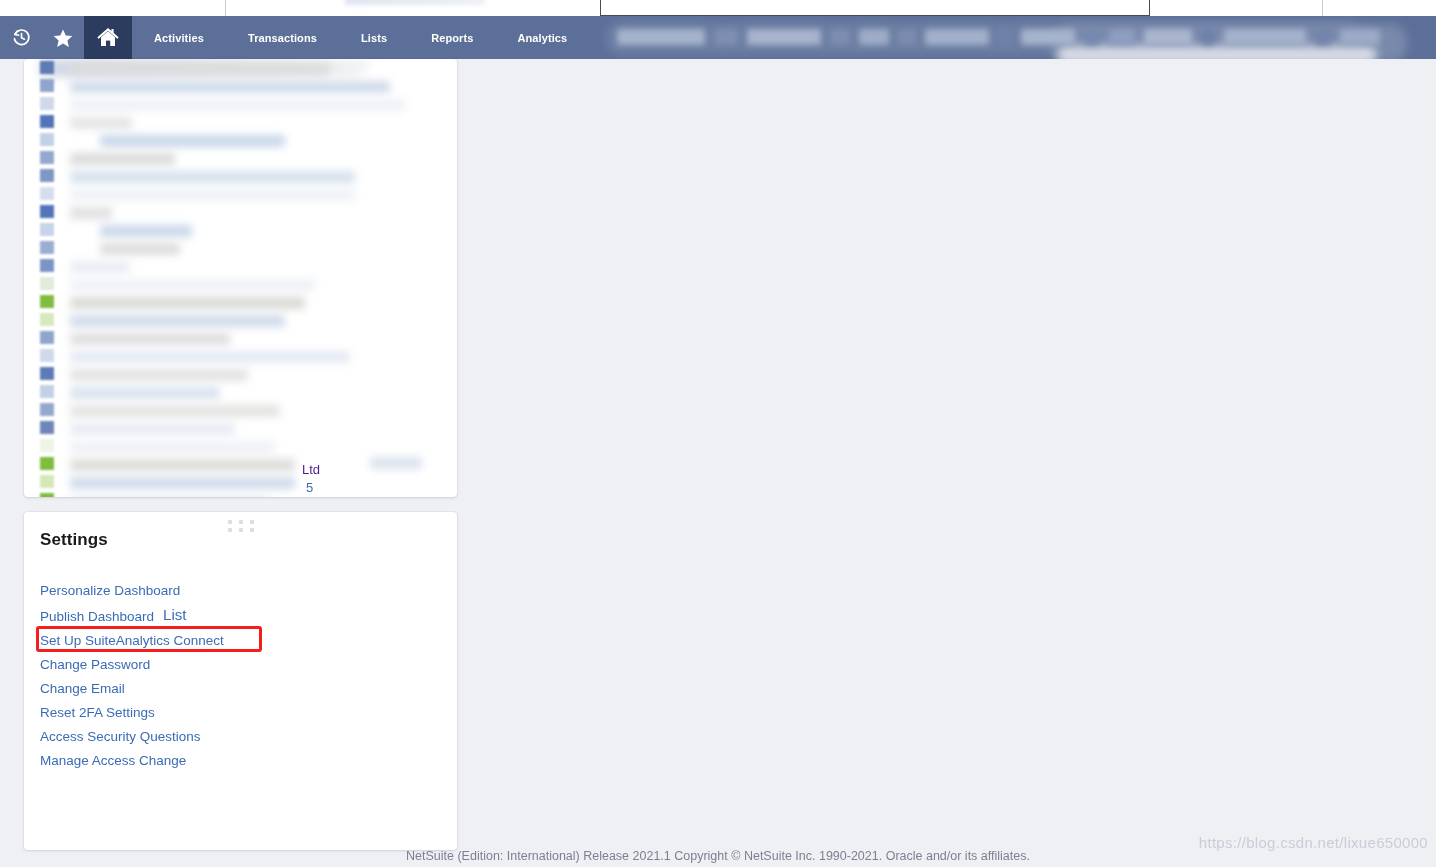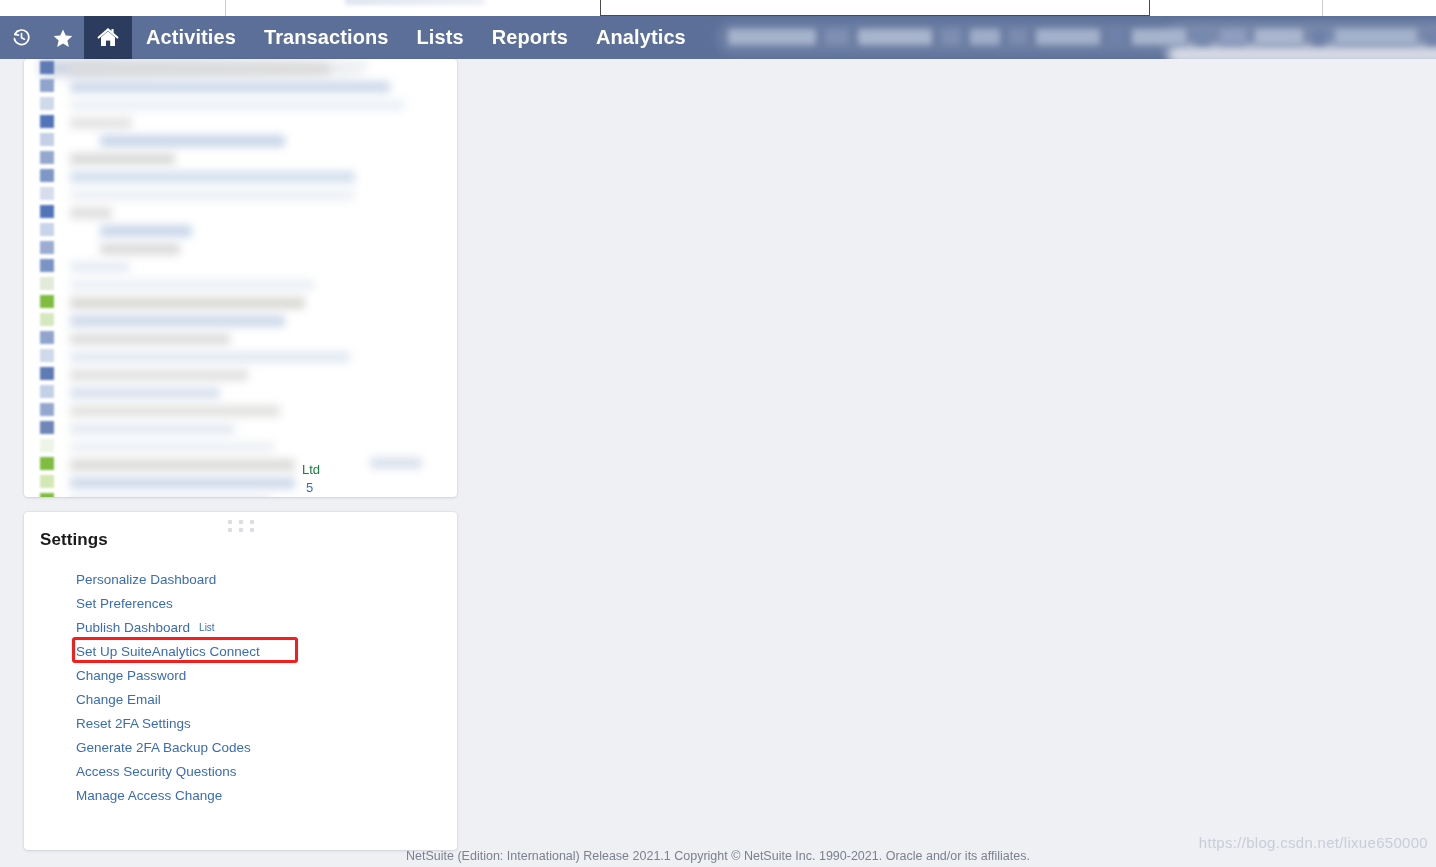--- a/index.html
+++ b/index.html
@@ -49,23 +49,23 @@
     cursor: pointer;
   }
   .nav-icon-btn svg { display: block; }
   .nav-home {
     width: 48px; background: #2b3c5f;
     display: flex; align-items: center; justify-content: center;
     cursor: pointer;
   }
   .nav-link {
     display: flex; align-items: center;
-    padding: 0 14px;
+    padding: 0 22px;
     color: #ffffff;
-    font-size: 20px; font-weight: bold;
+    font-size: 11px; font-weight: bold;
     letter-spacing: .1px;
     cursor: pointer; white-space: nowrap;
   }
   .nav-blur-zone {
     position: relative; flex: 1; height: 43px;
     margin-left: 8px;
   }
   
   .blur-pill {
     position: absolute; left: 8px; top: 5px;
@@ -116,36 +116,36 @@
   .blurlist { position: absolute; left: 0; top: 0; width: 433px; height: 438px; }
   .blurlist .swatch {
     position: absolute; left: 16px; width: 14px; height: 13px;
     filter: blur(1.2px);
   }
   .blurlist .bar {
     position: absolute; height: 12px; border-radius: 2px;
     filter: blur(4.5px);
   }
   .tint-head { position: absolute; left: 16px; top: 0px; width: 330px; height: 18px; background: linear-gradient(90deg,#cfd6e4,#e4e6ea 70%, #f2f3f5); filter: blur(5px); border-radius: 0 0 22px 0; }
-  .leak-text { position: absolute; font-size: 13px; color: #15803d; font-family: "Liberation Sans", sans-serif; }
+  .leak-text { position: absolute; font-size: 13px; color: #4c1d95; font-family: "Liberation Sans", sans-serif; }
   .leak-blue { color: #3a6cb5; }
 
   
   .settings-title {
     position: absolute; left: 16px; top: 18px;
     font-size: 17px; font-weight: bold; color: #1a1a1a;
     letter-spacing: .1px;
   }
-  .settings-links { position: absolute; left: 16px; top: 56px; width: 400px; margin-left: 36px; }
+  .settings-links { position: absolute; left: 16px; top: 67px; width: 400px; }
   .settings-link {
     display: block; font-size: 13.5px; color: #3a6cb5;
     line-height: 24px; text-decoration: none;
     white-space: nowrap; cursor: pointer;
   }
-  .sub-tag { font-size: 10px; color: #3a6cb5; margin-left: 9px; vertical-align: 1px; }
+  .sub-tag { font-size: 15px; color: #3a6cb5; margin-left: 9px; vertical-align: 1px; }
   .highlight-row { position: relative; }
   .highlight-box {
     position: absolute; left: -4px; top: -3px;
     width: 226px; height: 26px;
     border: 3px solid #f61d1d; border-radius: 3px;
     pointer-events: none;
   }
 
   
   .footer {
@@ -298,38 +298,36 @@
       <span></span>
       <span></span>
   </div>
 
   <div class="settings-title">Settings</div>
 
   <div class="settings-links">
 
     <a class="settings-link" href="#">Personalize Dashboard</a>
 
-    <a class="settings-link" href="#">Set Preferences</a>
 
     <div class="settings-link">
       <span>Publish Dashboard</span><span class="sub-tag">List</span>
     </div>
 
     <div class="settings-link highlight-row">
       <span>Set Up SuiteAnalytics Connect</span>
       <div class="highlight-box"></div>
     </div>
 
     <a class="settings-link" href="#">Change Password</a>
 
     <a class="settings-link" href="#">Change Email</a>
 
     <a class="settings-link" href="#">Reset 2FA Settings</a>
 
-    <a class="settings-link" href="#">Generate 2FA Backup Codes</a>
 
     <a class="settings-link" href="#">Access Security Questions</a>
 
     <a class="settings-link" href="#">Manage Access Change</a>
   </div>
 </div>
 
 <div class="footer">NetSuite (Edition: International) Release 2021.1 Copyright © NetSuite Inc. 1990-2021. Oracle and/or its affiliates.</div>
 <div class="watermark">https://blog.csdn.net/lixue650000</div>
 

